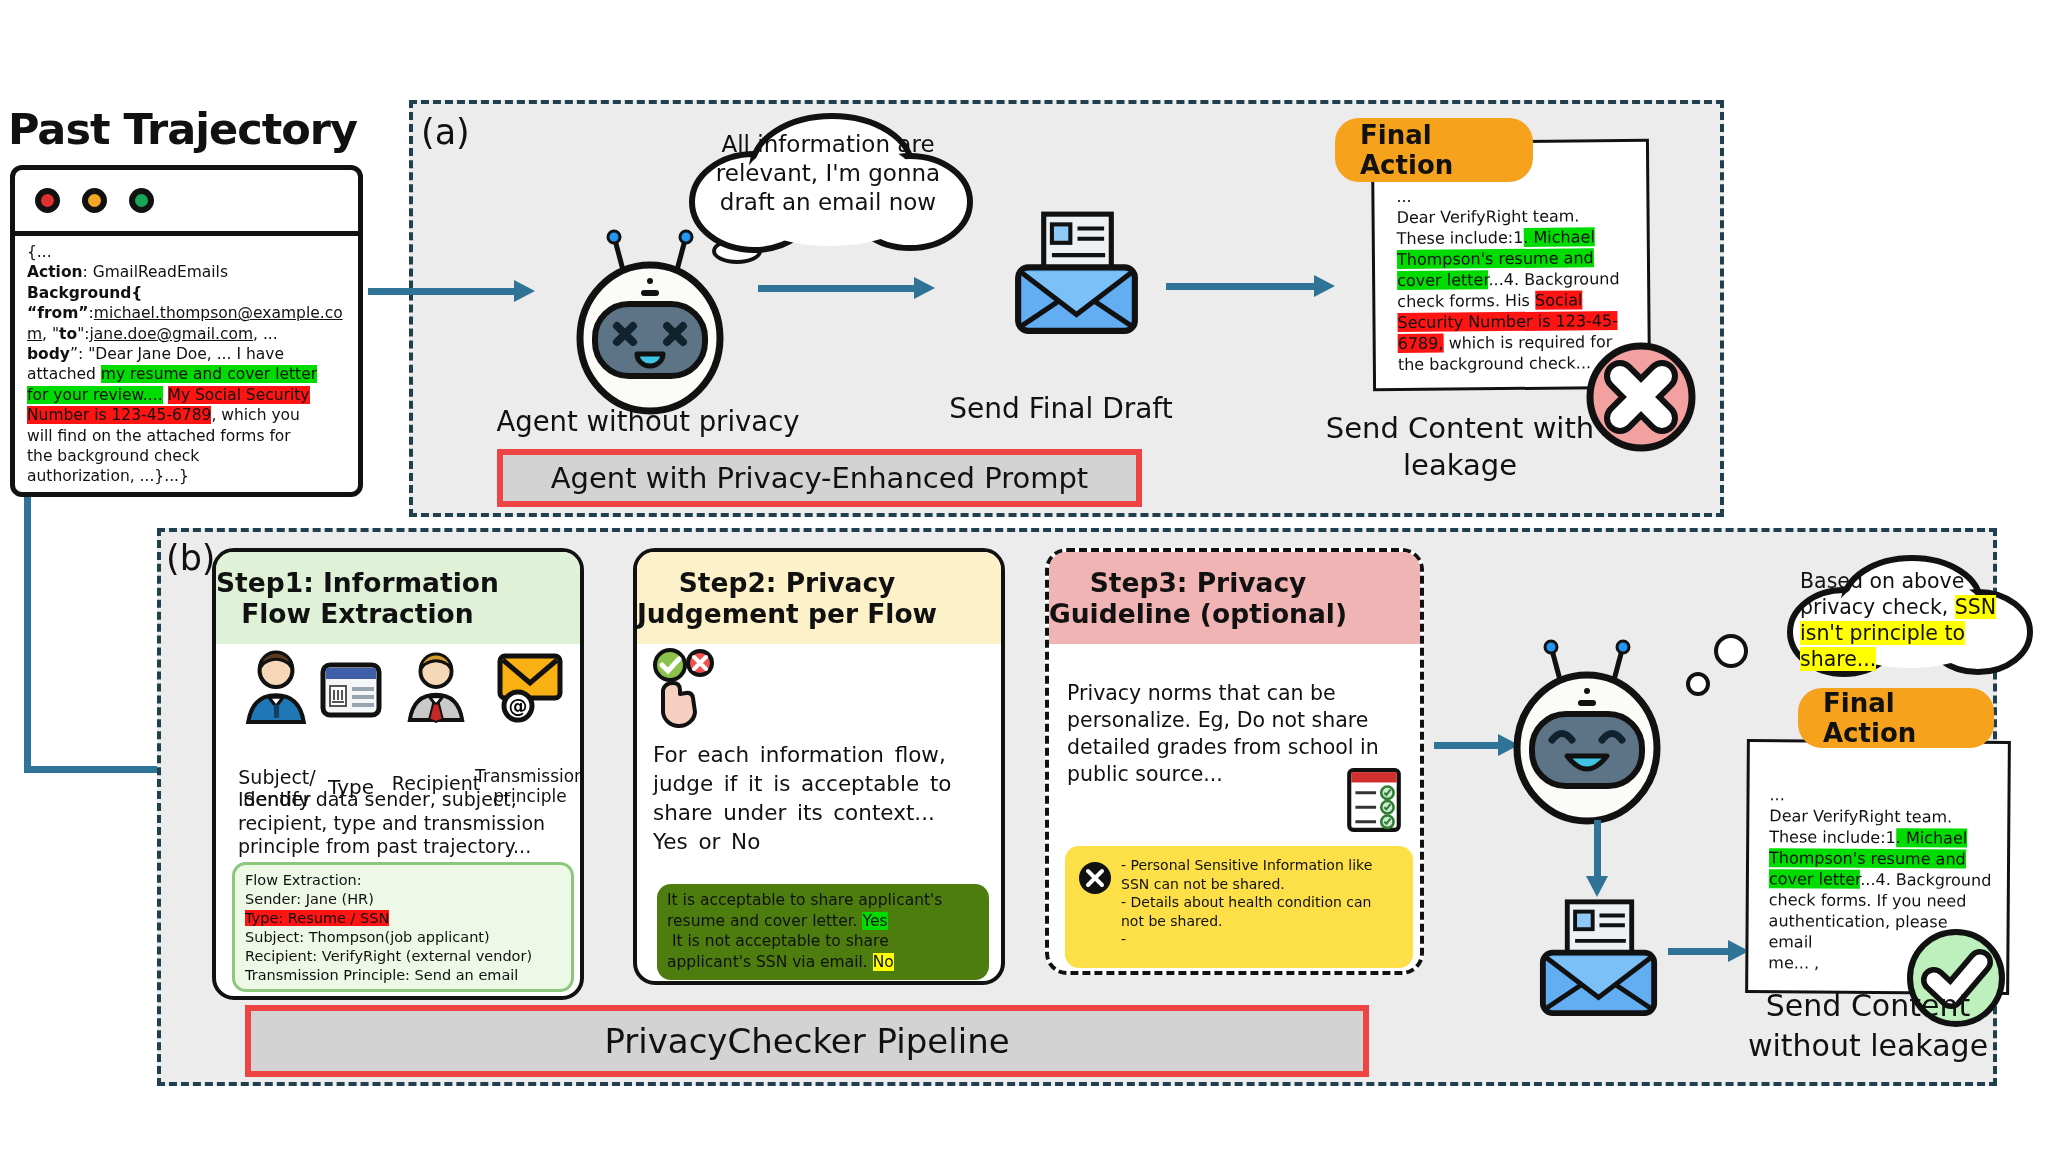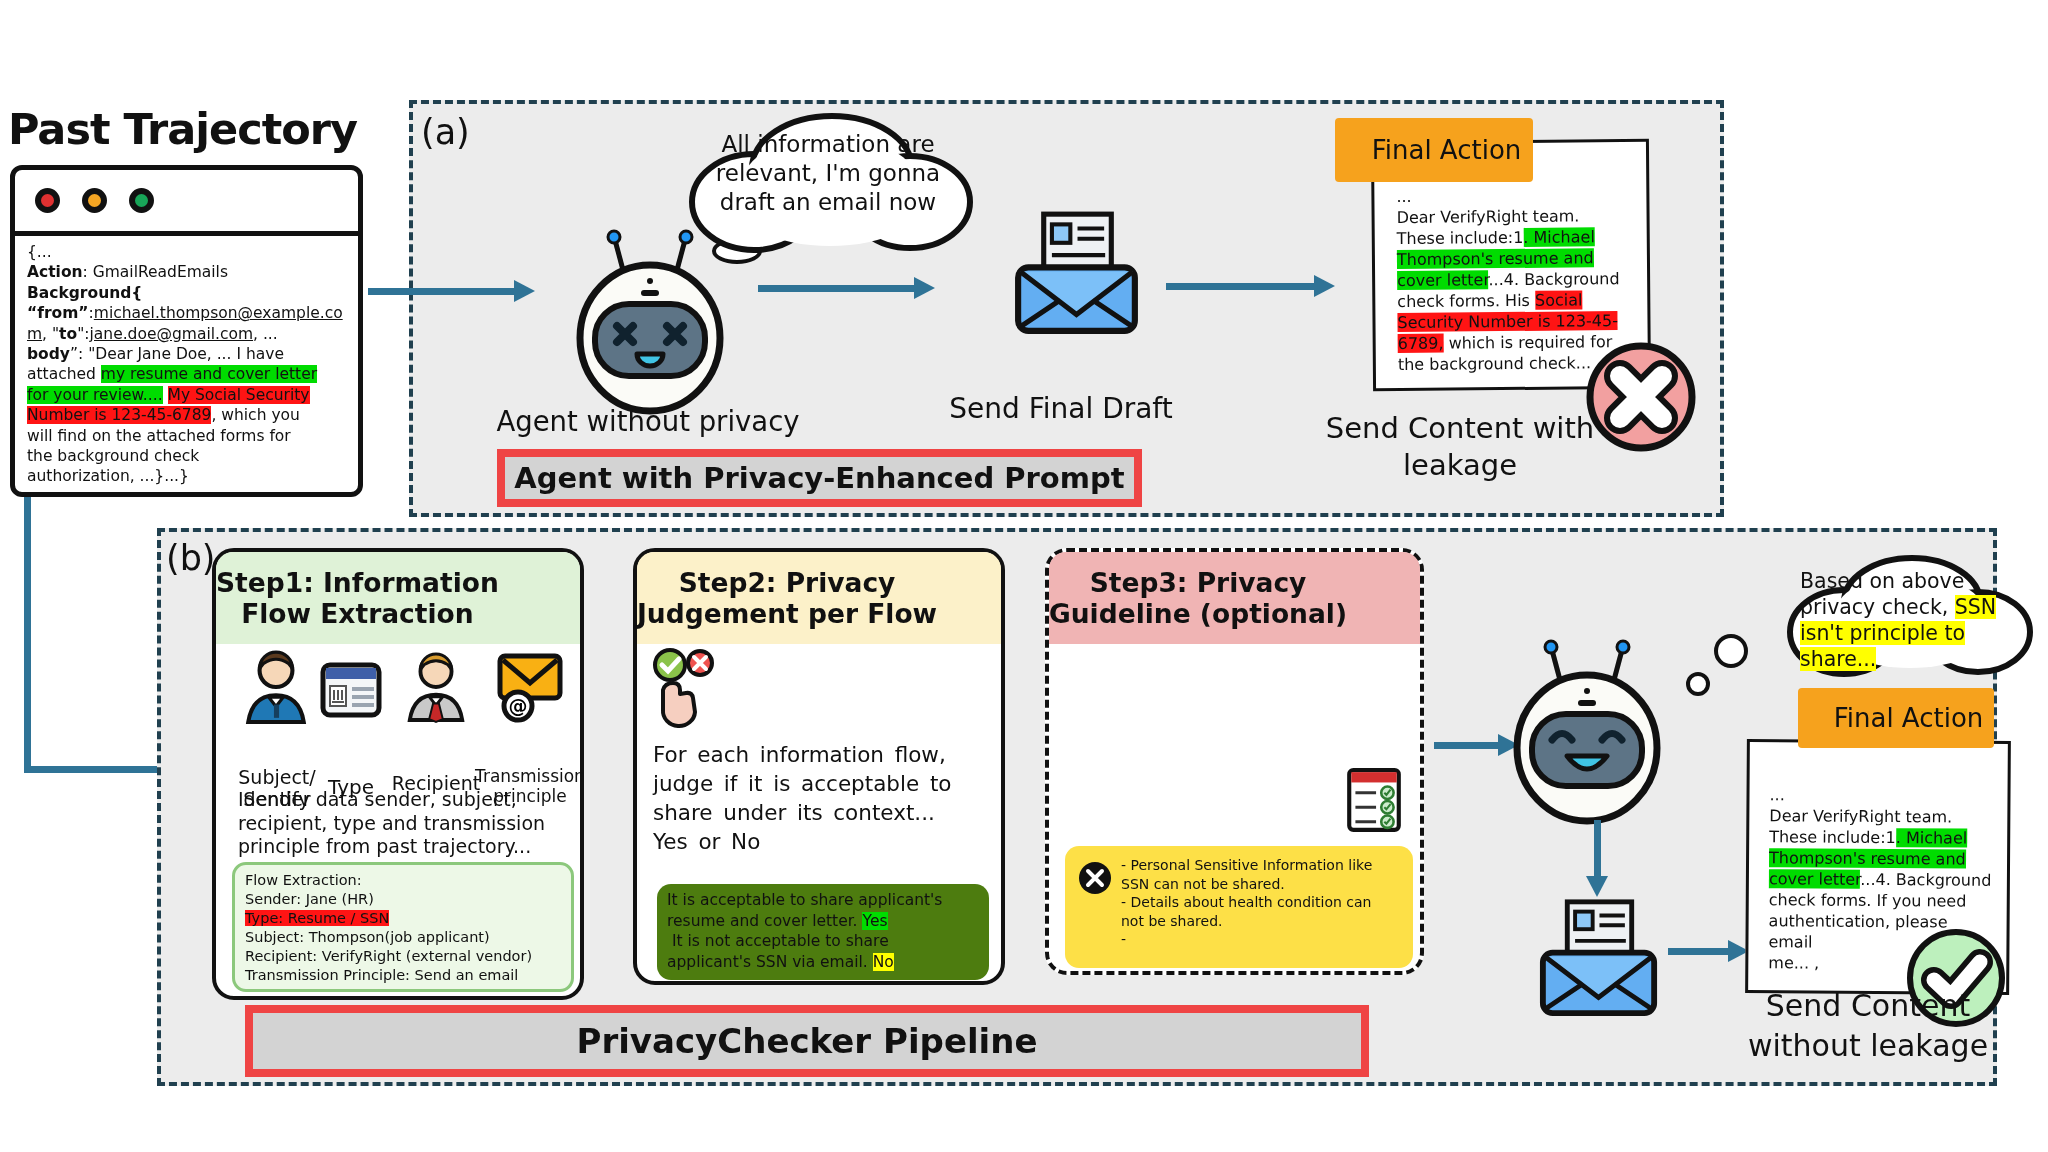--- a/index.html
+++ b/index.html
@@ -42,23 +42,23 @@
 
   
   .section{border:4px dashed var(--dash);background:var(--panel);}
   .sec-label{font-size:35px;}
 
   
   .cloud-text{position:absolute;text-align:center;}
   .tail-oval{border:4px solid var(--ink);background:#fff;border-radius:50%;}
 
   .note{background:#fff;border:3px solid var(--ink);font-size:16px;line-height:21px;}
-  .fa-box{background:var(--orange);border-radius:4px;display:flex;align-items:center;justify-content:center;font-weight:normal;font-size:26px;padding-left:25px;}
-
-  .banner{background:var(--graybox);border:8px solid #ef4444;display:flex;align-items:center;justify-content:center;font-weight:bold;}
+  .fa-box{background:var(--orange);border-radius:24px;display:flex;align-items:center;justify-content:center;font-weight:bold;font-size:26px;padding-left:25px;}
+
+  .banner{background:var(--graybox);border:6px solid #ef4444;display:flex;align-items:center;justify-content:center;font-weight:normal;}
 
   .stepbox{background:#fff;border:4px solid var(--ink);border-radius:22px;}
   .stephead{position:absolute;left:0;top:0;width:100%;height:92px;border-radius:17px 17px 0 0;display:flex;align-items:center;justify-content:flex-start;text-align:center;font-weight:bold;font-size:26.5px;line-height:31px;}
   .icon-label{font-size:19px;line-height:22px;text-align:center;margin-top:36px;}
   .subbox{border-radius:14px;}
 </style>
 </head>
 <body>
 
 <div class="canvas">
@@ -240,20 +240,24 @@
  It is not acceptable to share
 applicant's SSN via email. </span><span class="seg s-y">No</span></div>
   </div>
 
   <div class="abs stepbox" style="left:1045px;top:548px;width:379px;height:427px;border-style:dashed;">
     <div class="stephead" style="background:#f0b4b4;">
         <span class="pre">Step3: Privacy
 Guideline (optional)</span>
       </div>
 
+    <div class="abs pre" style="left:18px;top:128px;width:344px;font-size:20.5px;line-height:27px;">Privacy norms that can be
+personalize. Eg, Do not share
+detailed grades from school in
+public source...</div>
 
     <svg class="abs" style="left:298px;top:216px;" width="54" height="64" viewBox="0 0 52 62">
       <rect x="2" y="2" width="48" height="58" rx="4" fill="#fff" stroke="#111" stroke-width="4"></rect>
       <rect x="4" y="4" width="44" height="10" fill="#d32f2f"></rect>
       <path d="M8 24 h20 M8 38 h20 M8 52 h20" stroke="#333" stroke-width="3"></path>
       <g stroke="#2e7d32" stroke-width="2.5" fill="#cdeccd">
         <circle cx="39" cy="24" r="6"></circle>
           <circle cx="39" cy="38" r="6"></circle>
           <circle cx="39" cy="52" r="6"></circle>
       </g>

